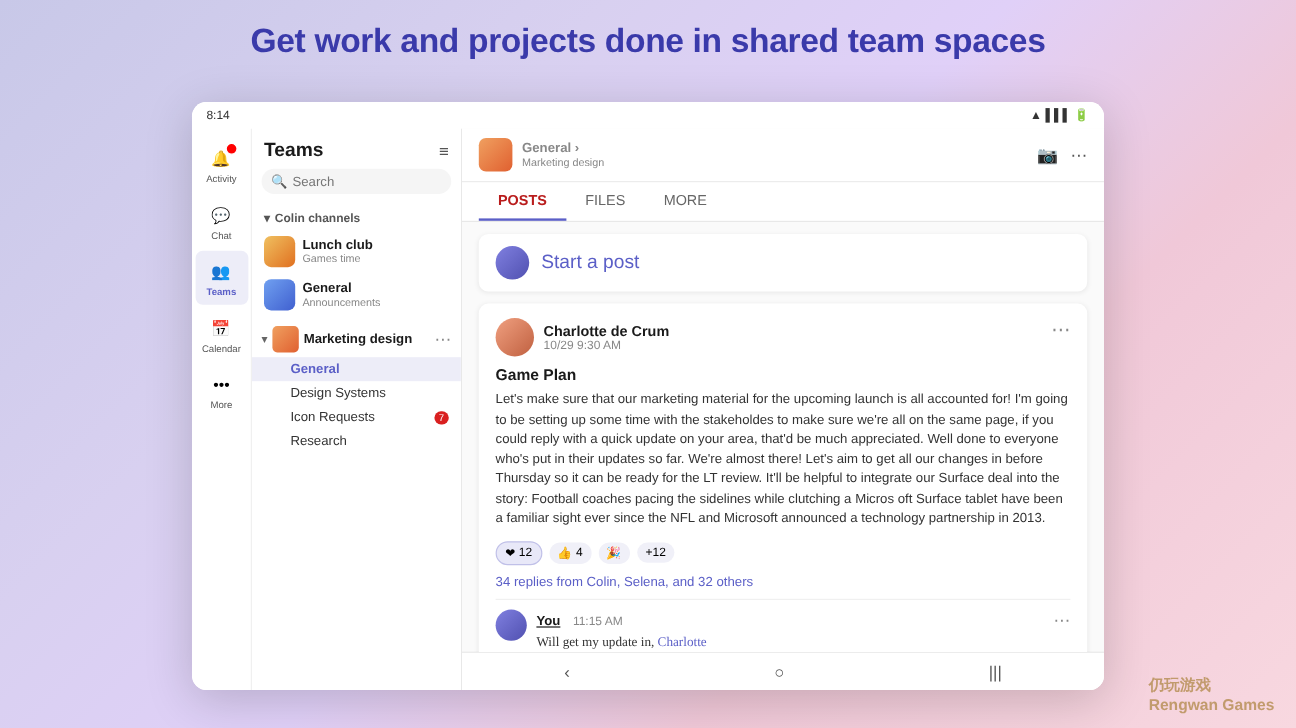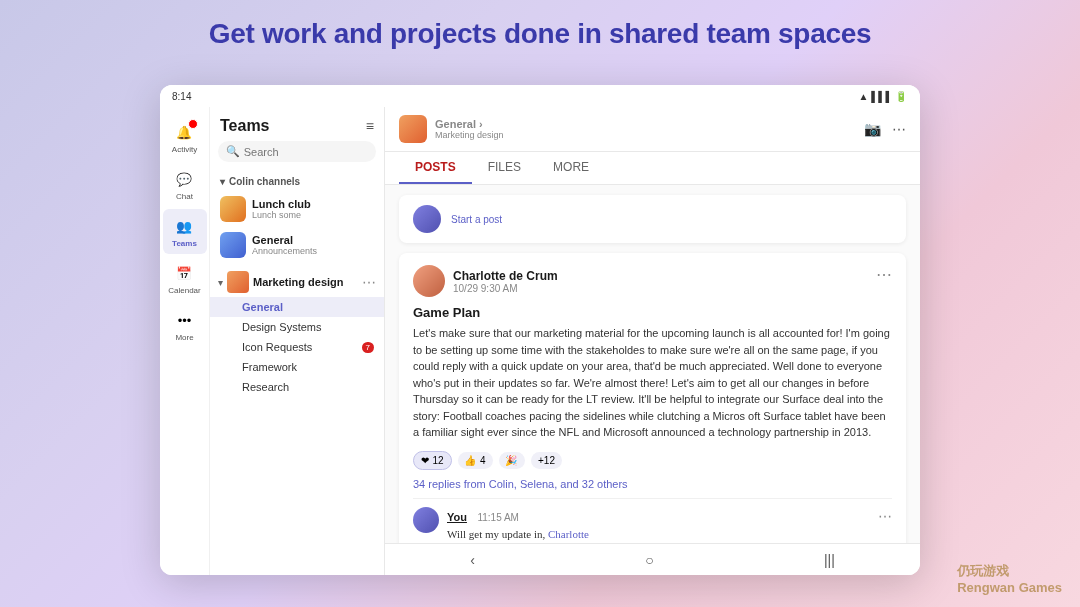--- a/index.html
+++ b/index.html
@@ -307,21 +307,21 @@
       gap: 10px;
       box-shadow: 0 1px 4px rgba(0,0,0,0.07);
       cursor: pointer;
     }
     .post-avatar {
       width: 28px; height: 28px;
       border-radius: 50%;
       background: linear-gradient(135deg, #8080e0, #5050b0);
       flex-shrink: 0;
     }
-    .start-post-text { font-size: 10px; color: #5b5fc7; font-weight: 500; }
+    .start-post-text { font-size: 16px; color: #5b5fc7; font-weight: 500; }
 
     
     .message-card {
       background: #fff;
       border-radius: 8px;
       padding: 12px 14px;
       box-shadow: 0 1px 4px rgba(0,0,0,0.07);
     }
     .message-header {
       display: flex;
@@ -467,21 +467,21 @@
         <input type="text" placeholder="Search" style="">
 
       </div>
 
       <div class="section-label">Colin channels</div>
 
       <div class="channel-item">
         <div class="channel-avatar orange"></div>
         <div class="channel-info">
           <span class="channel-name">Lunch club</span>
-          <span class="channel-sub">Lunch some</span>
+          <span class="channel-sub">Games time</span>
         </div>
       </div>
       <div class="channel-item">
         <div class="channel-avatar blue"></div>
         <div class="channel-info">
           <span class="channel-name">General</span>
           <span class="channel-sub">Announcements</span>
         </div>
       </div>
 
@@ -493,21 +493,20 @@
           <span class="team-name">Marketing design</span>
           <span class="team-more">⋯</span>
         </div>
 
         <div class="channel-list-item active">General</div>
         <div class="channel-list-item">Design Systems</div>
         <div class="channel-list-item has-badge">
           <span>Icon Requests</span>
           <span class="badge-red">7</span>
         </div>
-        <div class="channel-list-item">Framework</div>
         <div class="channel-list-item">Research</div>
       </div>
     </div>
 
     <div class="main-content">
 
       <div class="channel-header">
         <div class="channel-header-left">
           <div class="channel-header-icon"></div>
           <div class="channel-header-info">

